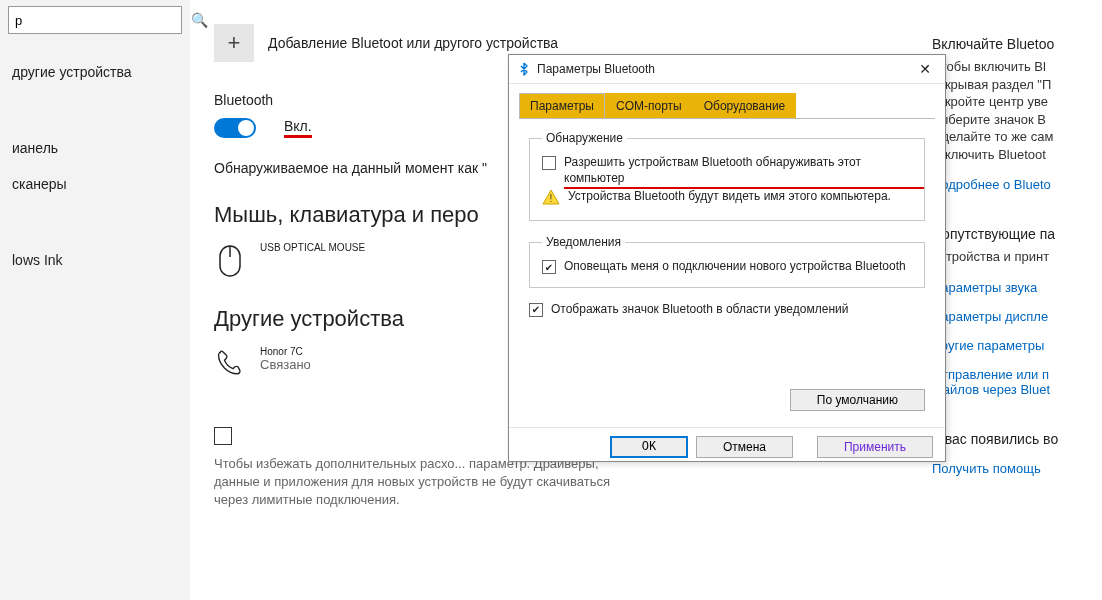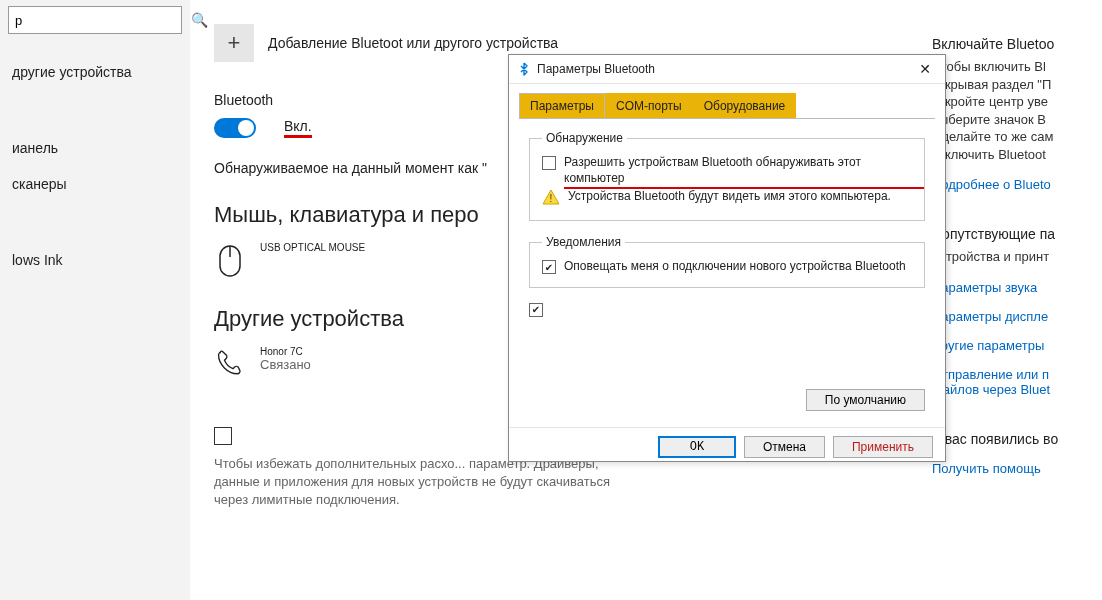--- a/index.html
+++ b/index.html
@@ -46,23 +46,23 @@
 .tab-body { border-top:1px solid #bbb; flex:1; margin:0 10px 8px 10px; padding:12px 10px 8px 10px; position:relative; }
 fieldset { border:1px solid #c8c8c8; padding:10px 0 12px 12px; margin-bottom:14px; font-size:12px; }
 legend { padding:0 4px; font-size:12px; }
 .f-row { display:flex; align-items:flex-start; gap:8px; margin-bottom:0; }
 .f-cb { width:14px; height:14px; border:1px solid #666; flex-shrink:0; margin-top:1px; display:flex; align-items:center; justify-content:center; font-size:10px; }
 .f-cb.checked::after { content:"✔"; color:#222; font-size:10px; }
 .f-text { font-size:12px; line-height:1.3; }
 .warn-row { display:flex; align-items:flex-start; gap:8px; }
 .warn-icon { width:18px; }
 .default-btn-row { text-align:right; margin-top:72px; }
-.btn { font-size:12px; padding:3px 18px; background:#eee; border:1px solid #aaa; min-width:78px; }
+.btn { font-size:12px; padding:3px 26px; background:#eee; border:1px solid #aaa; min-width:78px; }
 .btn.default { border:1px solid #0078d7; outline:1px solid #0078d7; outline-offset:-2px;font-family:Liberation Mono, monospace; }
-.btn[disabled] { color:#b91c1c; }
+.btn[disabled] { color:#6d28d9;margin-left:16px; }
 .dialog-buttons { display:flex; gap:8px; justify-content:flex-end; padding:8px 12px; border-top:1px solid #e5e5e5; }
 </style>
 </head>
 <body>
 
 <div class="page">
 
   <div class="sidebar">
     <div class="searchbox">
       <input value="р" style="">
@@ -172,20 +172,21 @@
     <fieldset>
       <legend>Уведомления</legend>
       <div class="f-row">
         <div class="f-cb checked"></div>
         <div class="f-text">Оповещать меня о подключении нового устройства Bluetooth</div>
       </div>
     </fieldset>
 
     <div class="f-row">
       <div class="f-cb checked"></div>
+      <div class="f-text">Отображать значок Bluetooth в области уведомлений</div>
     </div>
 
     <div class="default-btn-row">
       <button class="btn">По умолчанию</button>
     </div>
   </div>
   <div class="dialog-buttons">
     <button class="btn default">OK</button>
     <button class="btn">Отмена</button>
     <button class="btn" disabled="">Применить</button>

